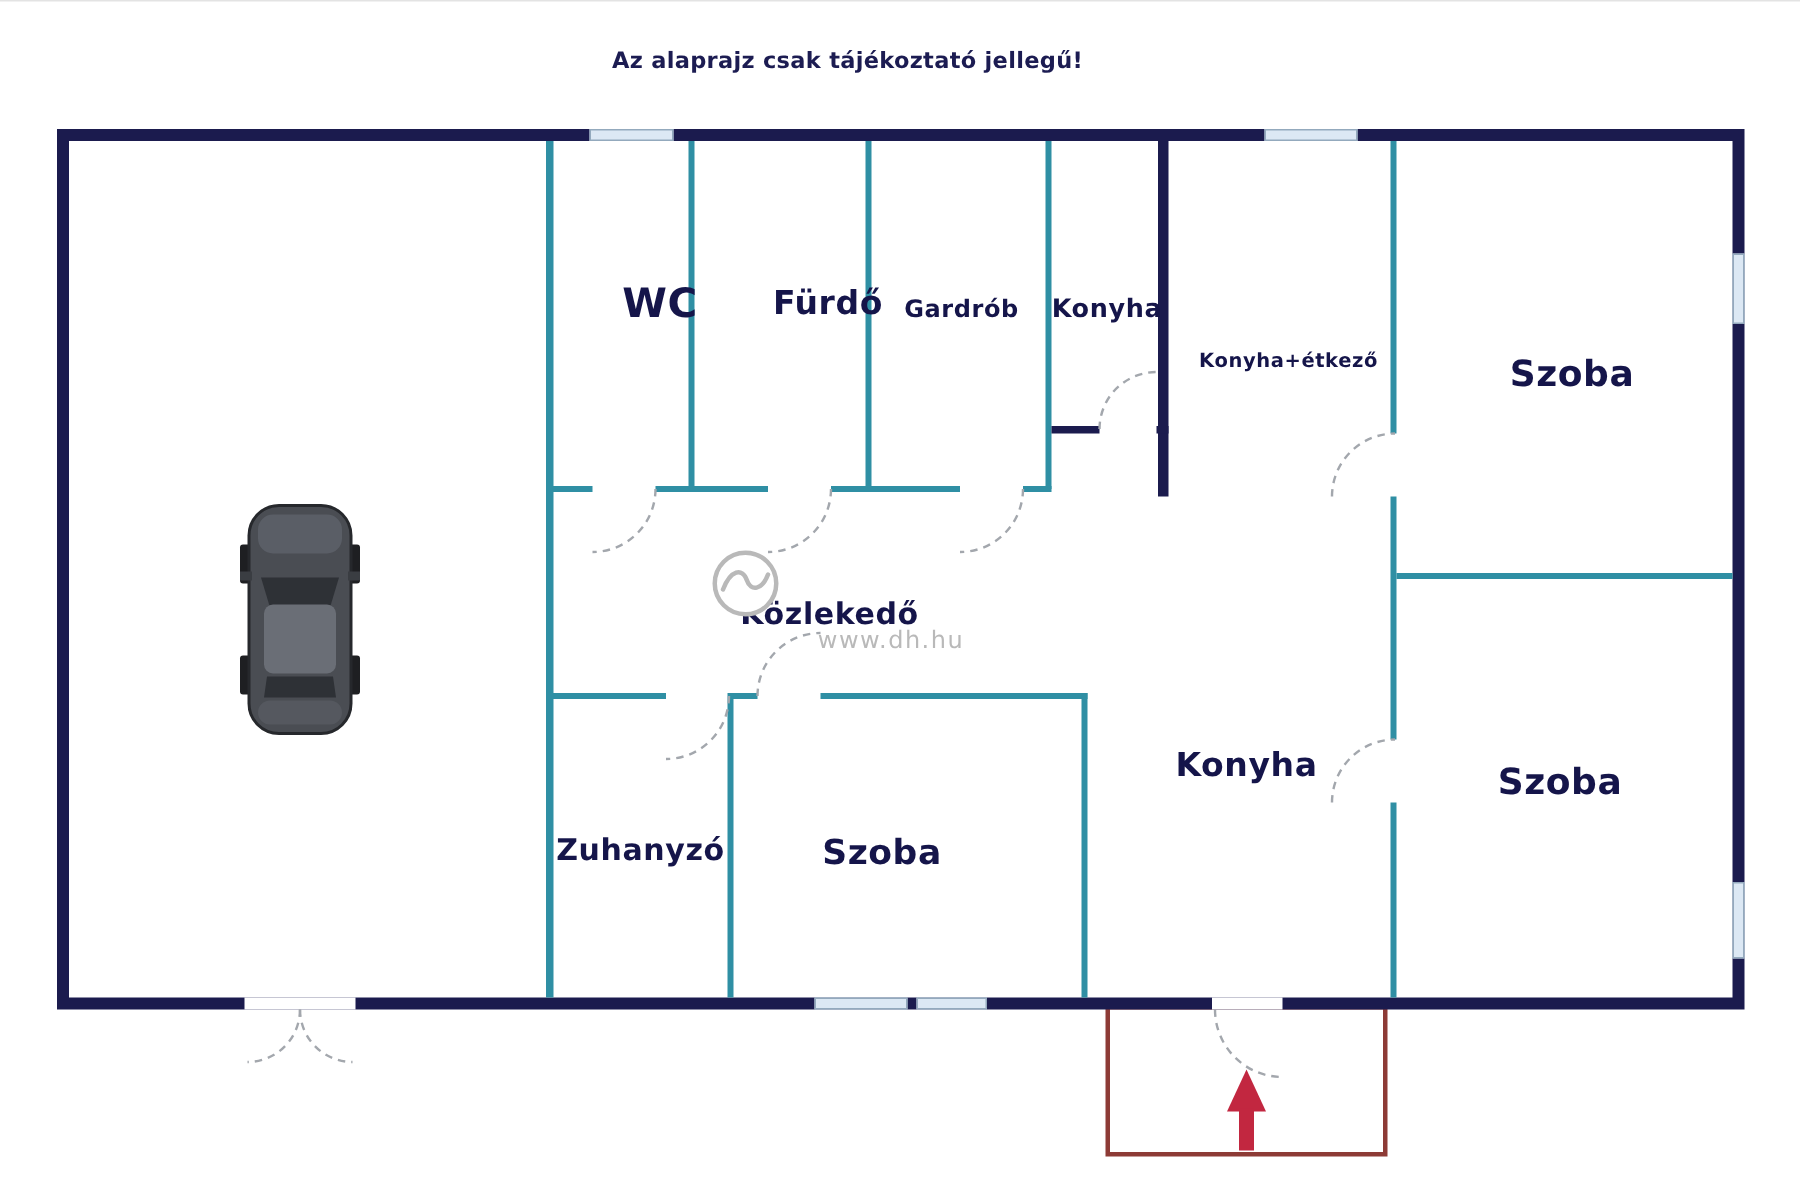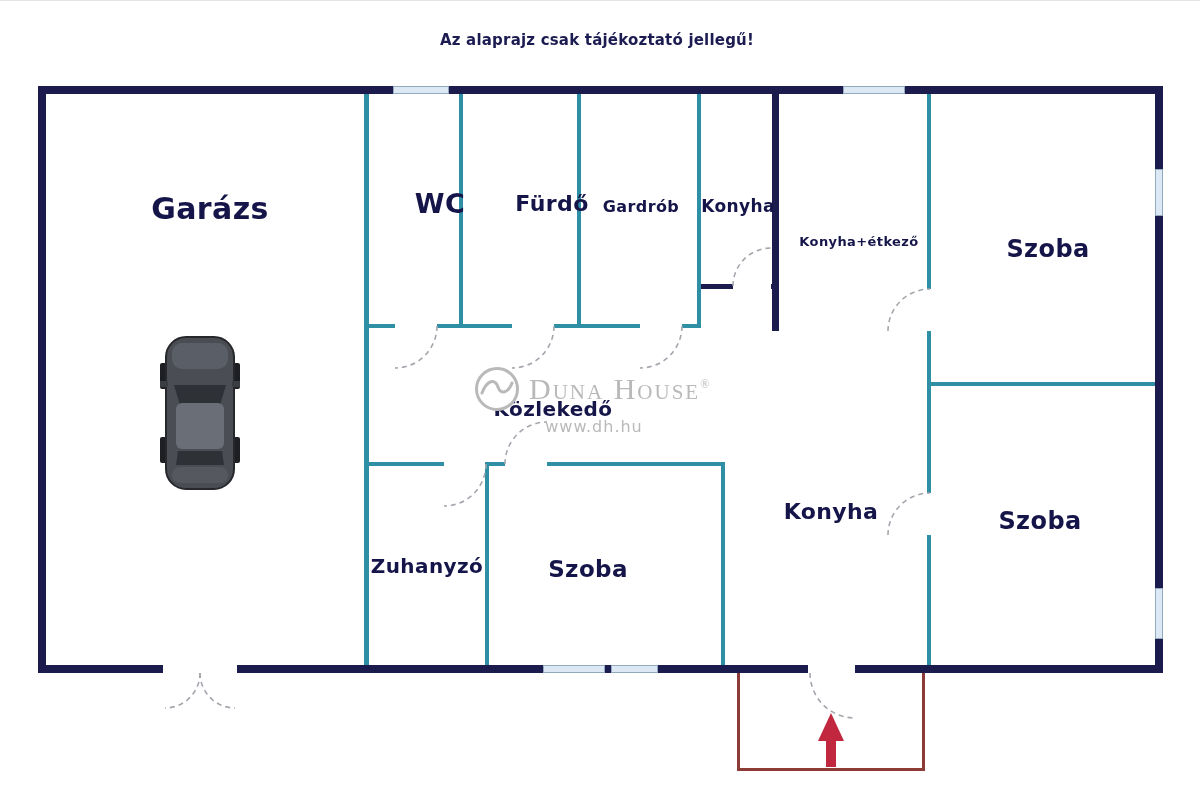--- a/index.html
+++ b/index.html
@@ -20,21 +20,20 @@
     position: absolute;
     top: 30px;
     left: 0;
     width: 1130px;
     text-align: center;
     font-size: 15px;
     font-weight: bold;
     color: var(--title, #1c1c52);
     letter-spacing: 0.2px;
     z-index: 5;
-    margin-left: 32px;
   }
   .floor {
     position: absolute;
     left: 38px; top: 85px;
     width: 1125px; height: 587px;
     border: 8px solid var(--outer-wall, #1b1b4e);
     box-sizing: border-box;
     background: transparent;
     z-index: 2;
   }
@@ -192,37 +191,35 @@
     <path class="door-path" d="M 486 463 A 42 42 0 0 1 444 505"></path>
     <path class="door-path" d="M 810 672 A 45 45 0 0 0 855 717"></path>
     <path class="door-path" d="M 200 672 A 35 35 0 0 1 165 707"></path>
     <path class="door-path" d="M 200 672 A 35 35 0 0 0 235 707"></path>
     <g>
       <polygon class="arrow-shape" points="831,712 818,740 844,740"></polygon>
       <rect class="arrow-shape" x="826" y="738" width="10" height="28"></rect>
     </g>
   </svg>
 
-  <div class="room-label" style="left:210px;top:207px;font-size:30px;">Garázs</div>
   <div class="room-label" style="left:440px;top:202px;font-size:27px;">WC</div>
   <div class="room-label" style="left:521px;top:202px;font-size:22px;margin-left:31px;">Fürdő</div>
   <div class="room-label" style="left:641px;top:205px;font-size:16px;">Gardrób</div>
   <div class="room-label" style="left:738px;top:205px;font-size:17px;">Konyha</div>
   <div class="room-label" style="left:859px;top:240px;font-size:13px;">Konyha+étkező</div>
   <div class="room-label" style="left:1048px;top:248px;font-size:24px;">Szoba</div>
   <div class="room-label" style="left:553px;top:408px;font-size:20px;">Közlekedő</div>
   <div class="room-label" style="left:831px;top:510px;font-size:22px;">Konyha</div>
   <div class="room-label" style="left:1040px;top:520px;font-size:24px;">Szoba</div>
   <div class="room-label" style="left:427px;top:565px;font-size:20px;">Zuhanyzó</div>
   <div class="room-label" style="left:588px;top:568px;font-size:23px;">Szoba</div>
 
   <div class="watermark">
     <div class="wm-row">
       <svg width="48" height="48" viewBox="0 0 48 48">
         <circle cx="24" cy="24" r="20.5" fill="#ffffff" stroke="var(--watermark, #b9b9b9)" stroke-width="3"></circle>
         <path d="M 9 28 C 14 15, 22 13, 25 22 C 27.5 29.5, 35 28.5, 39 18" fill="none" stroke="var(--watermark, #b9b9b9)" stroke-width="3" stroke-linecap="round"></path>
       </svg>
-      <div class="wm-brand"><span>Duna House</span><sup>®</sup></div>
     </div>
     <div class="wm-url">www.dh.hu</div>
   </div>
 
 </div>
 
 </body></html>

